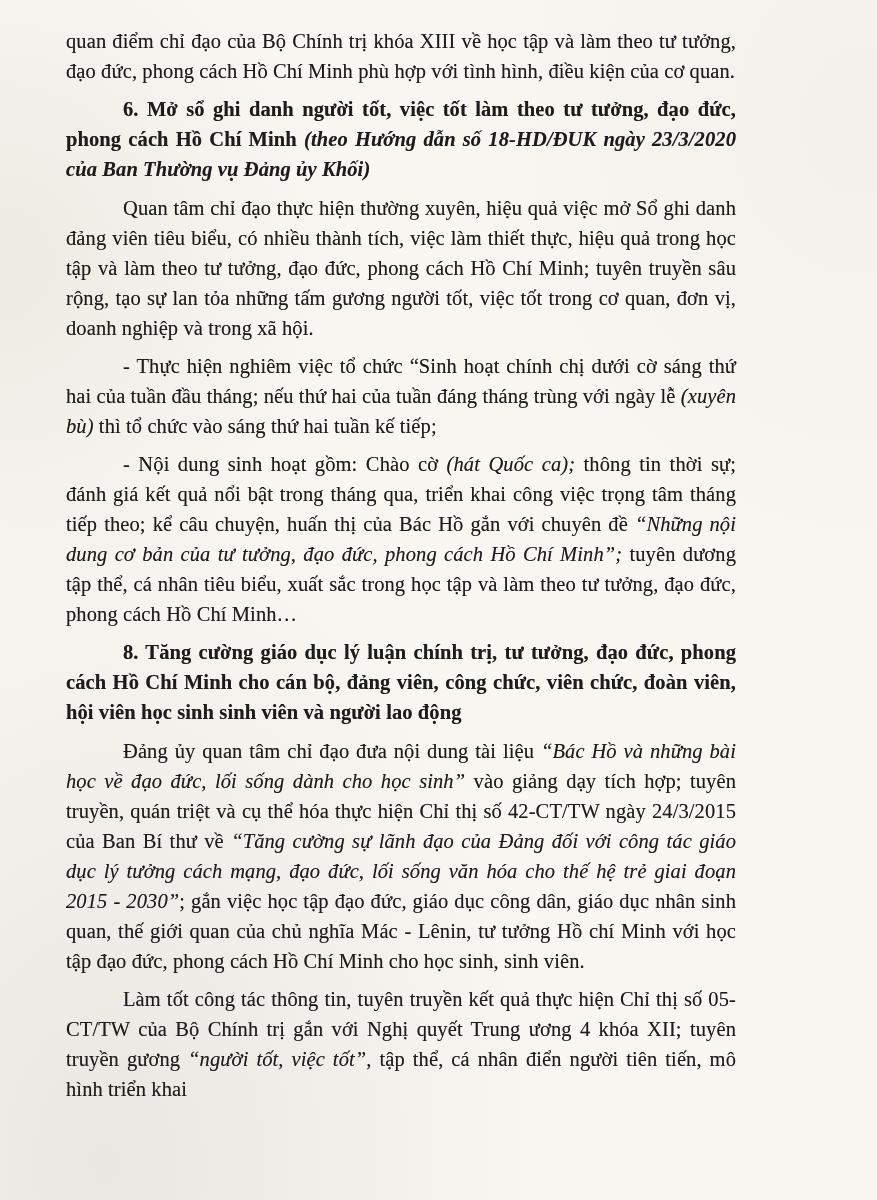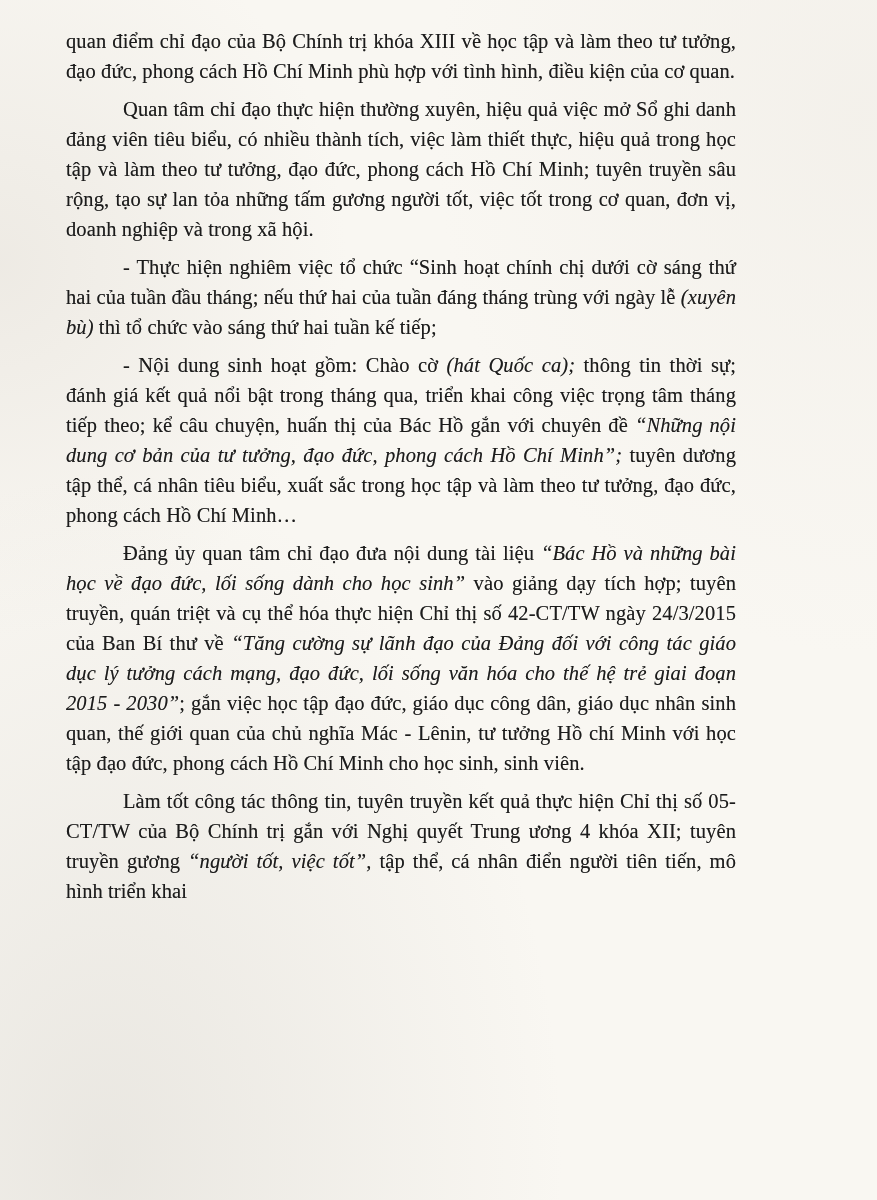--- a/index.html
+++ b/index.html
@@ -39,19 +39,21 @@
   .seg-italic     { font-weight: 400; font-style: italic; }
   .seg-bold       { font-weight: 700; font-style: normal; }
   .seg-bolditalic { font-weight: 700; font-style: italic; }
 </style>
 </head>
 <body>
 
 <div class="page">
   <div>
       <p class="para no-indent"><span class="seg-normal">quan điểm chỉ đạo của Bộ Chính trị khóa XIII về học tập và làm theo tư tưởng, đạo đức, phong cách Hồ Chí Minh phù hợp với tình hình, điều kiện của cơ quan.</span></p>
+      <p class="para heading"><span class="seg-bold">6. Mở sổ ghi danh người tốt, việc tốt làm theo tư tưởng, đạo đức, phong cách Hồ Chí Minh </span><span class="seg-bolditalic">(theo Hướng dẫn số 18-HD/ĐUK ngày 23/3/2020 của Ban Thường vụ Đảng ủy Khối)</span></p>
       <p class="para"><span class="seg-normal">Quan tâm chỉ đạo thực hiện thường xuyên, hiệu quả việc mở Sổ ghi danh đảng viên tiêu biểu, có nhiều thành tích, việc làm thiết thực, hiệu quả trong học tập và làm theo tư tưởng, đạo đức, phong cách Hồ Chí Minh; tuyên truyền sâu rộng, tạo sự lan tỏa những tấm gương người tốt, việc tốt trong cơ quan, đơn vị, doanh nghiệp và trong xã hội.</span></p>
       <p class="para"><span class="seg-normal">- Thực hiện nghiêm việc tổ chức “Sinh hoạt chính chị dưới cờ sáng thứ hai của tuần đầu tháng; nếu thứ hai của tuần đáng tháng trùng với ngày lễ </span><span class="seg-italic">(xuyên bù)</span><span class="seg-normal"> thì tổ chức vào sáng thứ hai tuần kế tiếp;</span></p>
       <p class="para"><span class="seg-normal">- Nội dung sinh hoạt gồm: Chào cờ </span><span class="seg-italic">(hát Quốc ca);</span><span class="seg-normal"> thông tin thời sự; đánh giá kết quả nổi bật trong tháng qua, triển khai công việc trọng tâm tháng tiếp theo; kể câu chuyện, huấn thị của Bác Hồ gắn với chuyên đề </span><span class="seg-italic">“Những nội dung cơ bản của tư tưởng, đạo đức, phong cách Hồ Chí Minh”;</span><span class="seg-normal"> tuyên dương tập thể, cá nhân tiêu biểu, xuất sắc trong học tập và làm theo tư tưởng, đạo đức, phong cách Hồ Chí Minh…</span></p>
+      <p class="para heading"><span class="seg-bold">8. Tăng cường giáo dục lý luận chính trị, tư tưởng, đạo đức, phong cách Hồ Chí Minh cho cán bộ, đảng viên, công chức, viên chức, đoàn viên, hội viên học sinh sinh viên và người lao động</span></p>
       <p class="para"><span class="seg-normal">Đảng ủy quan tâm chỉ đạo đưa nội dung tài liệu </span><span class="seg-italic">“Bác Hồ và những bài học về đạo đức, lối sống dành cho học sinh”</span><span class="seg-normal"> vào giảng dạy tích hợp; tuyên truyền, quán triệt và cụ thể hóa thực hiện Chỉ thị số 42-CT/TW ngày 24/3/2015 của Ban Bí thư về </span><span class="seg-italic">“Tăng cường sự lãnh đạo của Đảng đối với công tác giáo dục lý tưởng cách mạng, đạo đức, lối sống văn hóa cho thế hệ trẻ giai đoạn 2015 - 2030”</span><span class="seg-normal">; gắn việc học tập đạo đức, giáo dục công dân, giáo dục nhân sinh quan, thế giới quan của chủ nghĩa Mác - Lênin, tư tưởng Hồ chí Minh với học tập đạo đức, phong cách Hồ Chí Minh cho học sinh, sinh viên.</span></p>
       <p class="para"><span class="seg-normal">Làm tốt công tác thông tin, tuyên truyền kết quả thực hiện Chỉ thị số 05-CT/TW của Bộ Chính trị gắn với Nghị quyết Trung ương 4 khóa XII; tuyên truyền gương </span><span class="seg-italic">“người tốt, việc tốt”,</span><span class="seg-normal"> tập thể, cá nhân điển người tiên tiến, mô hình triển khai</span></p>
     </div>
 </div>
 
 </body></html>

